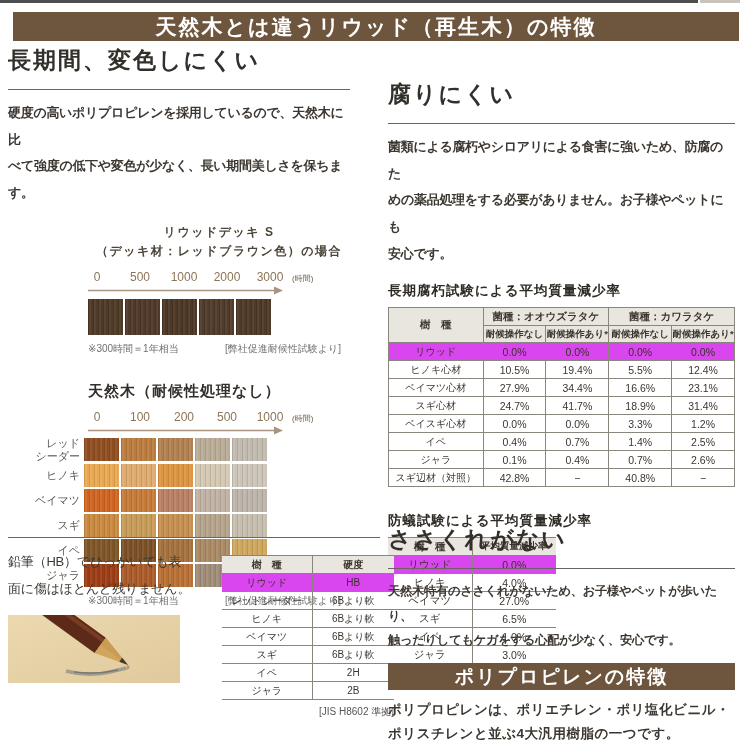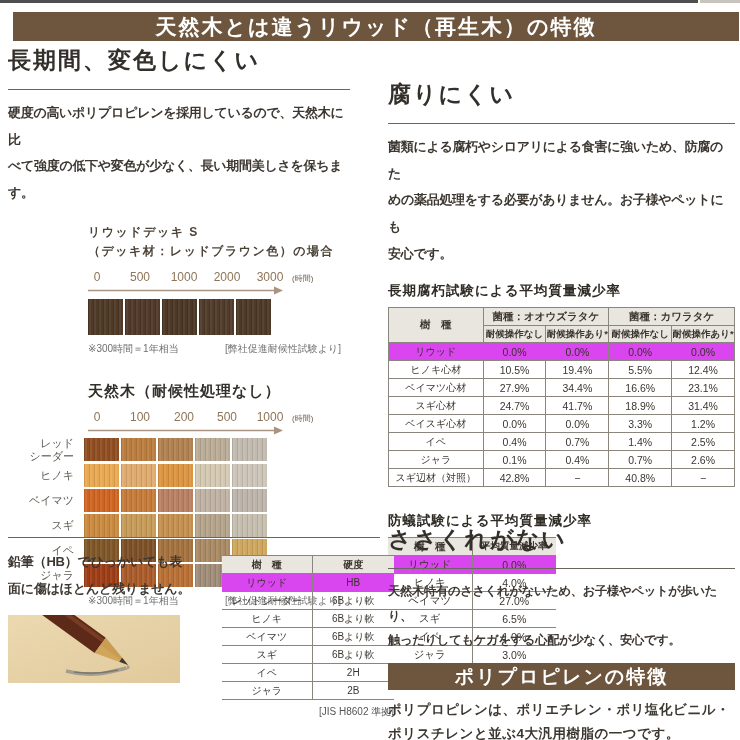--- a/index.html
+++ b/index.html
@@ -29,38 +29,38 @@
     font-size:23px; font-weight:600; color:#33302b; letter-spacing:2px;
     white-space:nowrap;
   }
   .divider { border-top:1px solid #6a655f; margin:13px 0 10px 0; }
   .body-text {
     font-size:13px; font-weight:600; line-height:2.05; letter-spacing:-0.3px;
     color:#3d3731; white-space:pre-line;
   }
 
   
-  .chart-block { margin-left:80px; margin-top:16px; }
+  .chart-block { margin-left:80px; margin-top:16px;text-align:center; }
   .chart-label { font-size:12px; font-weight:600; letter-spacing:1.5px; line-height:1.6; color:#4c4438; white-space:pre-line; }
   .axis-ticks { position:relative; height:15px; margin-top:9px; }
   .axis-ticks .tick { position:absolute; top:0; transform:translateX(-50%); font-size:12px; color:#8d7457; }
   .axis-ticks .unit { position:absolute; top:3px; font-size:8px; color:#6b5c48; }
   .axis-arrow { display:block; margin-top:1px; }
   .swatch-row { display:flex; margin-top:4px; }
   .swatch { width:35px; height:36px; margin-right:2px;
     background-image:repeating-linear-gradient(90deg, rgba(30,15,5,0.18) 0 1px, rgba(255,255,255,0.05) 1px 3px, rgba(0,0,0,0) 3px 5px);
   }
   .note-row { display:flex; justify-content:space-between; width:253px; margin-top:7px; font-size:10px; color:#707070; }
   .note-row.indent { margin-left:80px; }
 
   .natural-block { margin-top:26px; }
   .natural-title { margin-left:80px; font-size:15px; font-weight:bold; letter-spacing:1px; color:#33302b; }
   .natural-axis { margin-left:80px; }
   .nrow { display:flex; align-items:center; margin-top:2px; }
-  .nlabel { width:76px; padding-right:10px; text-align:right; font-size:11px; color:#5c564e; line-height:1.15; white-space:pre-line; }
+  .nlabel { width:76px; padding-right:4px; text-align:right; font-size:11px; color:#5c564e; line-height:1.15; white-space:pre-line; }
   .ncells { display:flex; }
   .ncell { width:35px; height:23px; margin-right:2px;
     background-image:repeating-linear-gradient(90deg, rgba(60,30,10,0.12) 0 1px, rgba(255,255,255,0.08) 1px 3px, rgba(0,0,0,0) 3px 5px);
   }
 
   
   table { border-collapse:collapse; font-size:10.5px; color:#3b352e; }
   .tbl-title { font-size:13.5px; font-weight:bold; letter-spacing:1px; color:#2f2b25; }
   .decay-tbl { width:347px; margin-top:7px; border:1px solid #5a554e; }
   .decay-tbl th, .decay-tbl td { border:1px solid #8a857d; text-align:center; padding:1.5px 0; }
@@ -75,21 +75,21 @@
   .foot-note { display:flex; justify-content:space-between; font-size:9.5px; color:#555; margin-top:4px; }
   .caption { font-size:10px; color:#555; text-align:right; margin-top:5px; }
 
   .termite-tbl { width:168px; }
   .termite-tbl col.c1 { width:84px; }
   .hard-tbl { width:172px; font-size:10px; }
   .hard-tbl col.c1 { width:90px; }
 
   
   .q3-flex { display:flex; margin-top:4px; }
-  .pencil-text { width:200px; font-size:13px; font-weight:700; line-height:2.1; letter-spacing:-0.2px; white-space:pre-line; }
+  .pencil-text { width:200px; font-size:13px; font-weight:400; line-height:2.1; letter-spacing:-0.2px; white-space:pre-line; }
   .pencil-img { margin-top:12px; display:block; }
   .hard-col { margin-left:14px; width:176px; }
   .pp-banner {
     margin-top:10px; height:27px; background:#6e563e; color:#fff;
     font-size:19px; font-weight:bold; letter-spacing:2px; text-align:center; line-height:27px;
   }
   .pp-body { margin-top:8px; font-size:13.5px; font-weight:600; line-height:1.8; letter-spacing:0.5px; white-space:pre-line; }
 </style>
 </head>
 <body>

